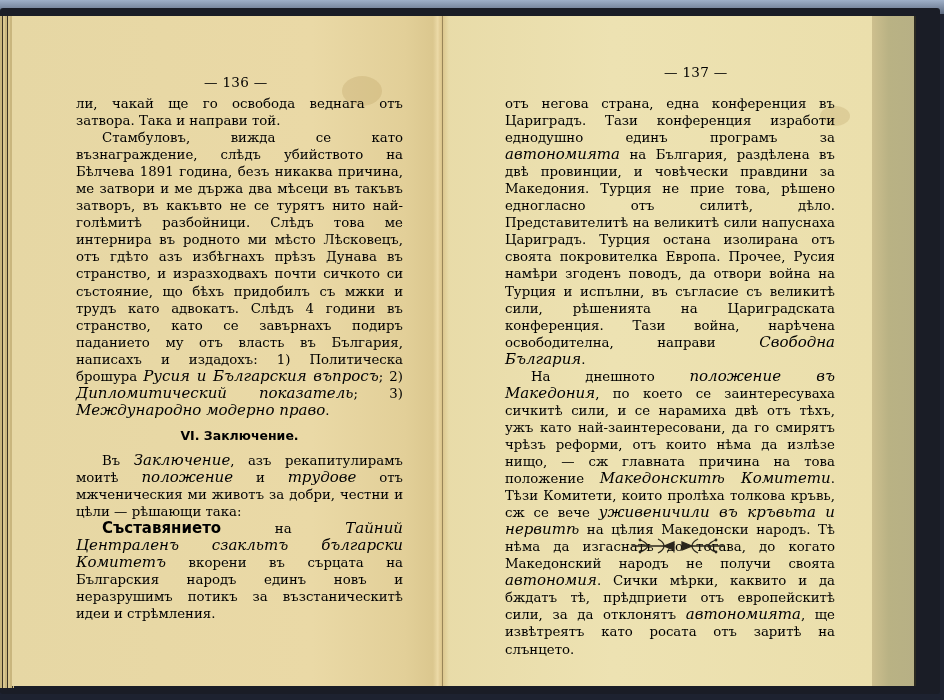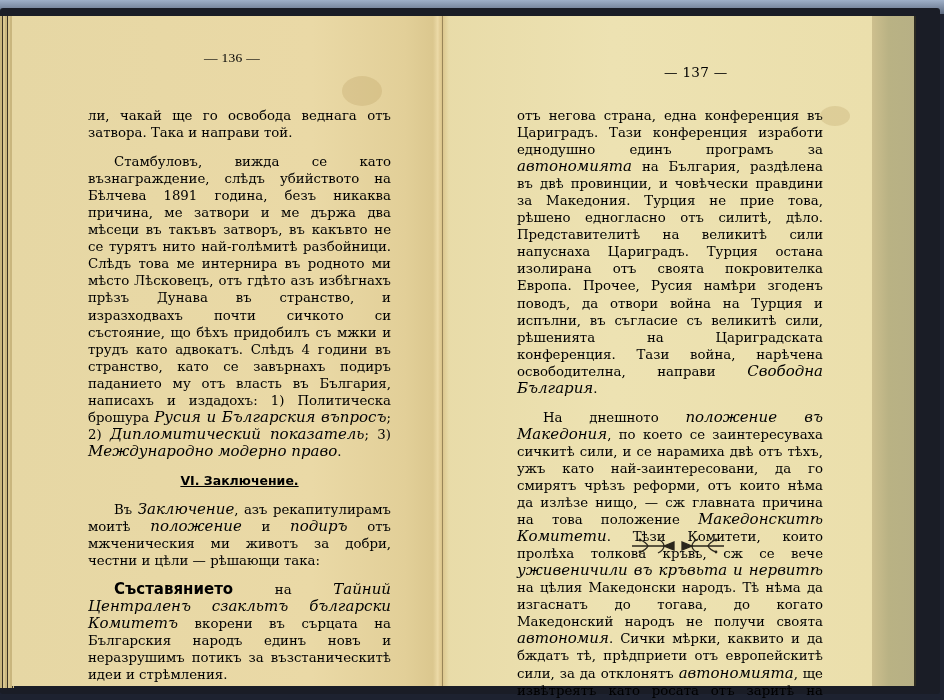--- a/index.html
+++ b/index.html
@@ -19,57 +19,57 @@
     background:linear-gradient(90deg,#e6d7a4 0%,#ead9a6 70%,#e2cf98 92%,#d9c58c 100%); }
   .page.right { left:440px; width:432px;
     background:linear-gradient(90deg,#e8dba8 0%,#ede2b2 40%,#ebdfac 100%); }
   .gutter { position:absolute; left:433px; top:16px; width:16px; height:670px;
     background:linear-gradient(90deg,rgba(0,0,0,0) 0,rgba(238,220,170,0.9) 30%,rgba(215,190,130,0.8) 55%,rgba(0,0,0,0) 100%); }
   .gutter-line { position:absolute; left:442px; top:16px; width:1px; height:670px; background:#6c5a35; opacity:.6; }
   .rightstrip { position:absolute; left:872px; top:16px; width:42px; height:670px;
     background:linear-gradient(90deg,#cdbf8e,#b9b284 40%,#b7b085); border-right:2px solid #2c2a22; }
   .pagenum { position:absolute; font-size:13.5px; letter-spacing:0.3px; }
   .text { position:absolute; font-size:13.3px; line-height:17.05px; text-align:justify; }
-  .text p { margin:12px; text-indent:26px; }
+  .text p { margin:0; text-indent:26px; }
   .text p.noindent { text-indent:0; }
   .text i { font-family:"DejaVu Serif", serif; font-style:italic; font-size:15px; }
   .text b.sans { font-family:"DejaVu Sans", sans-serif; font-size:15px; }
   .heading { text-align:center; font-family:"DejaVu Sans", sans-serif; font-weight:bold;
-    font-size:12.5px; margin:8px 0 8px 0; text-indent:0 !important;text-decoration:underline; }
+    font-size:12.5px; margin:8px 0 8px 0; text-indent:0 !important; }
   .ornament { position:absolute; left:628px; top:534px; width:100px; height:24px; }
   .stain { position:absolute; border-radius:50%; background:rgba(160,130,60,0.18); }
 </style>
 </head>
 <body>
 
 <div class="sky"></div>
 <div class="cover"></div>
 <div class="leftedges"></div>
 
 <div class="page left">
   <div class="stain" style="left:330px;top:60px;width:40px;height:30px;"></div>
 </div>
 <div class="page right">
   <div class="stain" style="left:380px;top:90px;width:30px;height:20px;"></div>
 </div>
 <div class="rightstrip"></div>
 <div class="gutter"></div>
 <div class="gutter-line"></div>
 
-<div class="pagenum" style="left:204px;top:50px;font-family:Liberation Serif, serif;">— 136 —</div>
+<div class="pagenum" style="left:204px;top:74px;">— 136 —</div>
 <div class="pagenum" style="left:664px;top:64px;">— 137 —</div>
 
 <div class="text" id="left-text" style="left:76px;top:95px;width:327px;">
   <div id="left-paras-1">
       <p class="noindent"><span>ли, чакай ще го освобода веднага отъ затвора. Така и направи той.</span></p>
       <p><span>Стамбуловъ, вижда се като възнаграждение, слѣдъ убийството на Бѣлчева 1891 година, безъ никаква причина, ме затвори и ме държа два мѣсеци въ такъвъ затворъ, въ какъвто не се турятъ нито най-голѣмитѣ разбойници. Слѣдъ това ме интернира въ родното ми мѣсто Лѣсковецъ, отъ гдѣто азъ избѣгнахъ прѣзъ Дунава въ странство, и изразходвахъ почти сичкото си състояние, що бѣхъ придобилъ съ мжки и трудъ като адвокатъ. Слѣдъ 4 години въ странство, като се завърнахъ подиръ паданието му отъ власть въ България, написахъ и издадохъ: 1) Политическа брошура </span><i>Русия и Българския въпросъ</i><span>; 2) </span><i>Дипломитический показатель</i><span>; 3) </span><i>Международно модерно право</i><span>.</span></p>
     </div>
   <div class="heading">VI. Заключение.</div>
   <div id="left-paras-2">
-      <p><span>Въ </span><i>Заключение</i><span>, азъ рекапитулирамъ моитѣ </span><i>положение</i><span> и </span><i>подиръ</i><span> отъ мжченическия ми животъ за добри, честни и цѣли — рѣшающи така:</span></p>
+      <p><span>Въ </span><i>Заключение</i><span>, азъ рекапитулирамъ моитѣ </span><i>положение</i><span> и </span><i>трудове</i><span> отъ мжченическия ми животъ за добри, честни и цѣли — рѣшающи така:</span></p>
       <p><b class="sans">Съставянието</b><span> на </span><i>Тайний Централенъ сзакльтъ български Комитетъ</i><span> вкорени въ сърцата на Българския народъ единъ новъ и неразрушимъ потикъ за възстаническитѣ идеи и стрѣмления.</span></p>
     </div>
 </div>
 
 <div class="text" id="right-text" style="left:505px;top:95px;width:330px;">
   <div id="right-paras">
       <p class="noindent"><span>отъ негова страна, една конференция въ Цариградъ. Тази конференция изработи еднодушно единъ програмъ за </span><i>автономията</i><span> на България, раздѣлена въ двѣ провинции, и човѣчески правдини за Македония. Турция не прие това, рѣшено едногласно отъ силитѣ, дѣло. Представителитѣ на великитѣ сили напуснаха Цариградъ. Турция остана изолирана отъ своята покровителка Европа. Прочее, Русия намѣри згоденъ поводъ, да отвори война на Турция и испълни, въ съгласие съ великитѣ сили, рѣшенията на Цариградската конференция. Тази война, нарѣчена освободителна, направи </span><i>Свободна България</i><span>.</span></p>
       <p><span>На днешното </span><i>положение въ Македония</i><span>, по което се заинтересуваха сичкитѣ сили, и се нарамиха двѣ отъ тѣхъ, ужъ като най-заинтересовани, да го смирятъ чрѣзъ реформи, отъ които нѣма да излѣзе нищо, — сж главната причина на това положение </span><i>Македонскитѣ Комитети</i><span>. Тѣзи Комитети, които пролѣха толкова кръвь, сж се вече </span><i>уживеничили въ кръвьта и нервитѣ</i><span> на цѣлия Македонски народъ. Тѣ нѣма да изгаснатъ до тогава, до когато Македонский народъ не получи своята </span><i>автономия</i><span>. Сички мѣрки, каквито и да бждатъ тѣ, прѣдприети отъ европейскитѣ сили, за да отклонятъ </span><i>автономията</i><span>, ще извѣтреятъ като росата отъ заритѣ на слънцето.</span></p>
     </div>
 </div>

